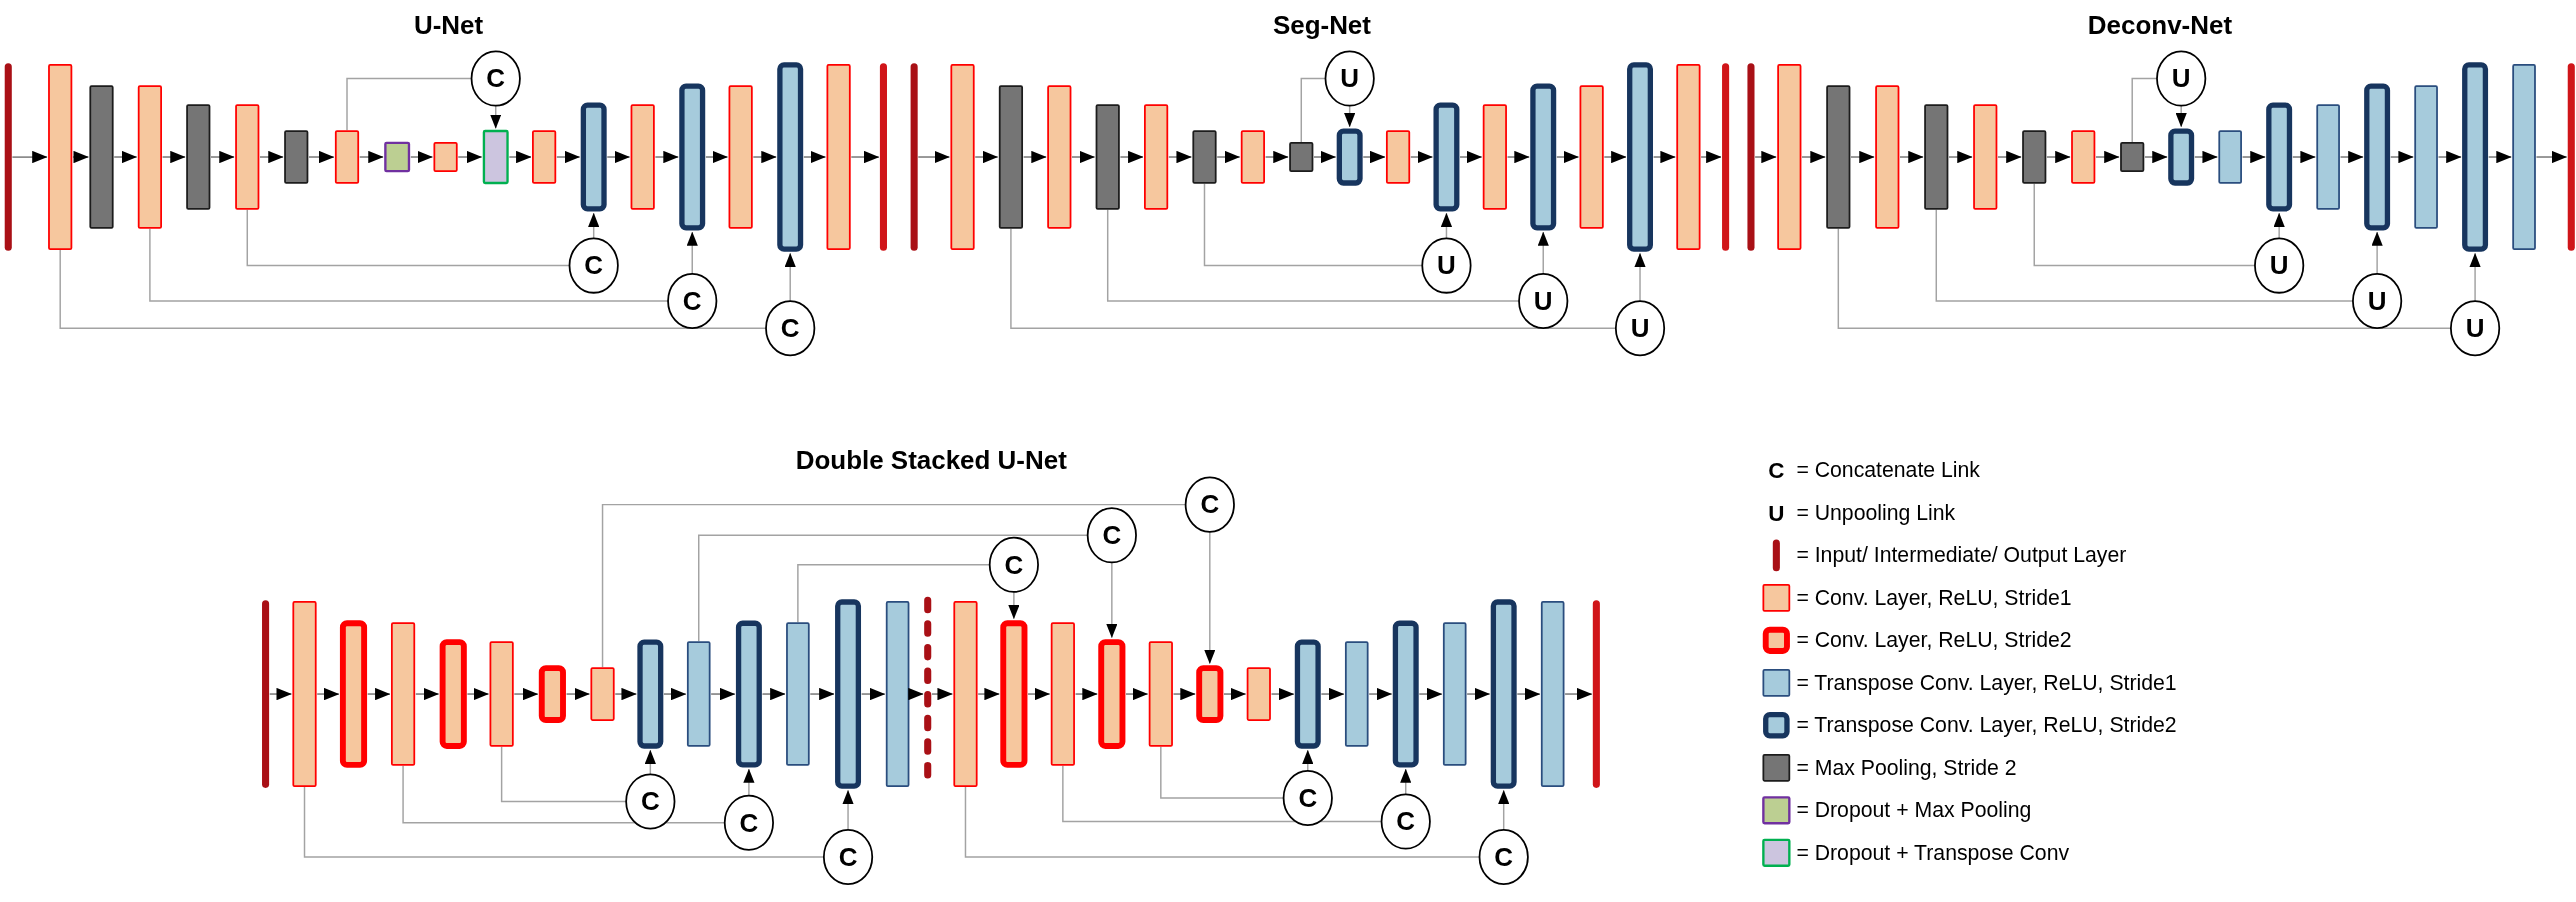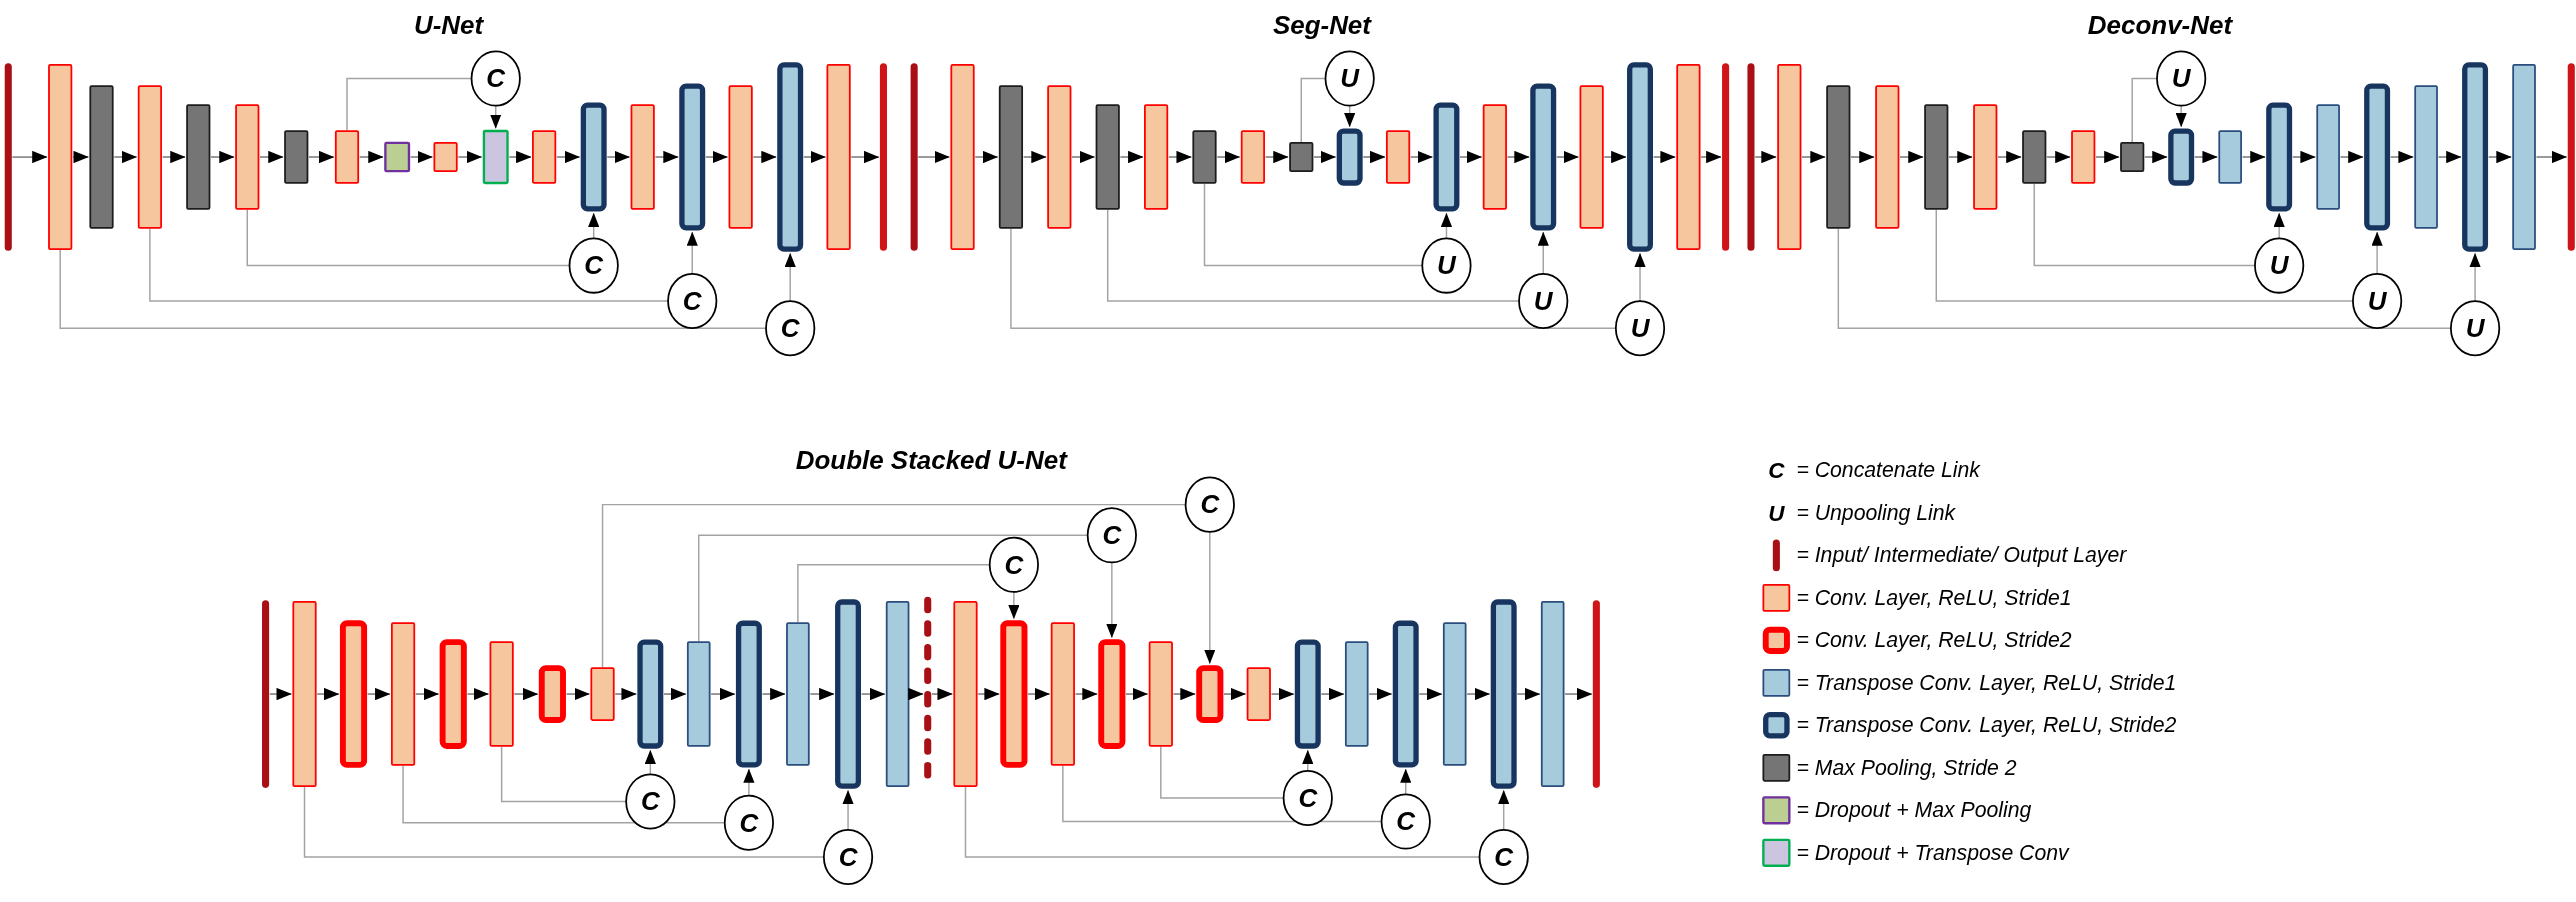--- a/index.html
+++ b/index.html
@@ -1,17 +1,17 @@
 <!DOCTYPE html>
 <html style="font-size:9.4px"><head>
 <meta charset="utf-8">
 <style>
   html,body{margin:0;padding:0;background:#ffffff;}
   .canvas{position:relative;width:2576px;height:903px;background:#ffffff;overflow:hidden;
-          font-family:"Liberation Sans", sans-serif;font-style:italic;}
+          font-family:"Liberation Sans", sans-serif;}
   svg{position:absolute;left:0;top:0;}
   text{font-family:"Liberation Sans", sans-serif;}
   .net-title{font-weight:bold;font-size:44px;fill:#000;}
   .badge-label{font-weight:bold;font-size:44px;fill:#000;}
   .legend-label{font-size:36px;fill:#000;}
   .legend-letter{font-size:38px;fill:#000;font-weight:bold;}
 </style>
 </head>
 <body>
 

